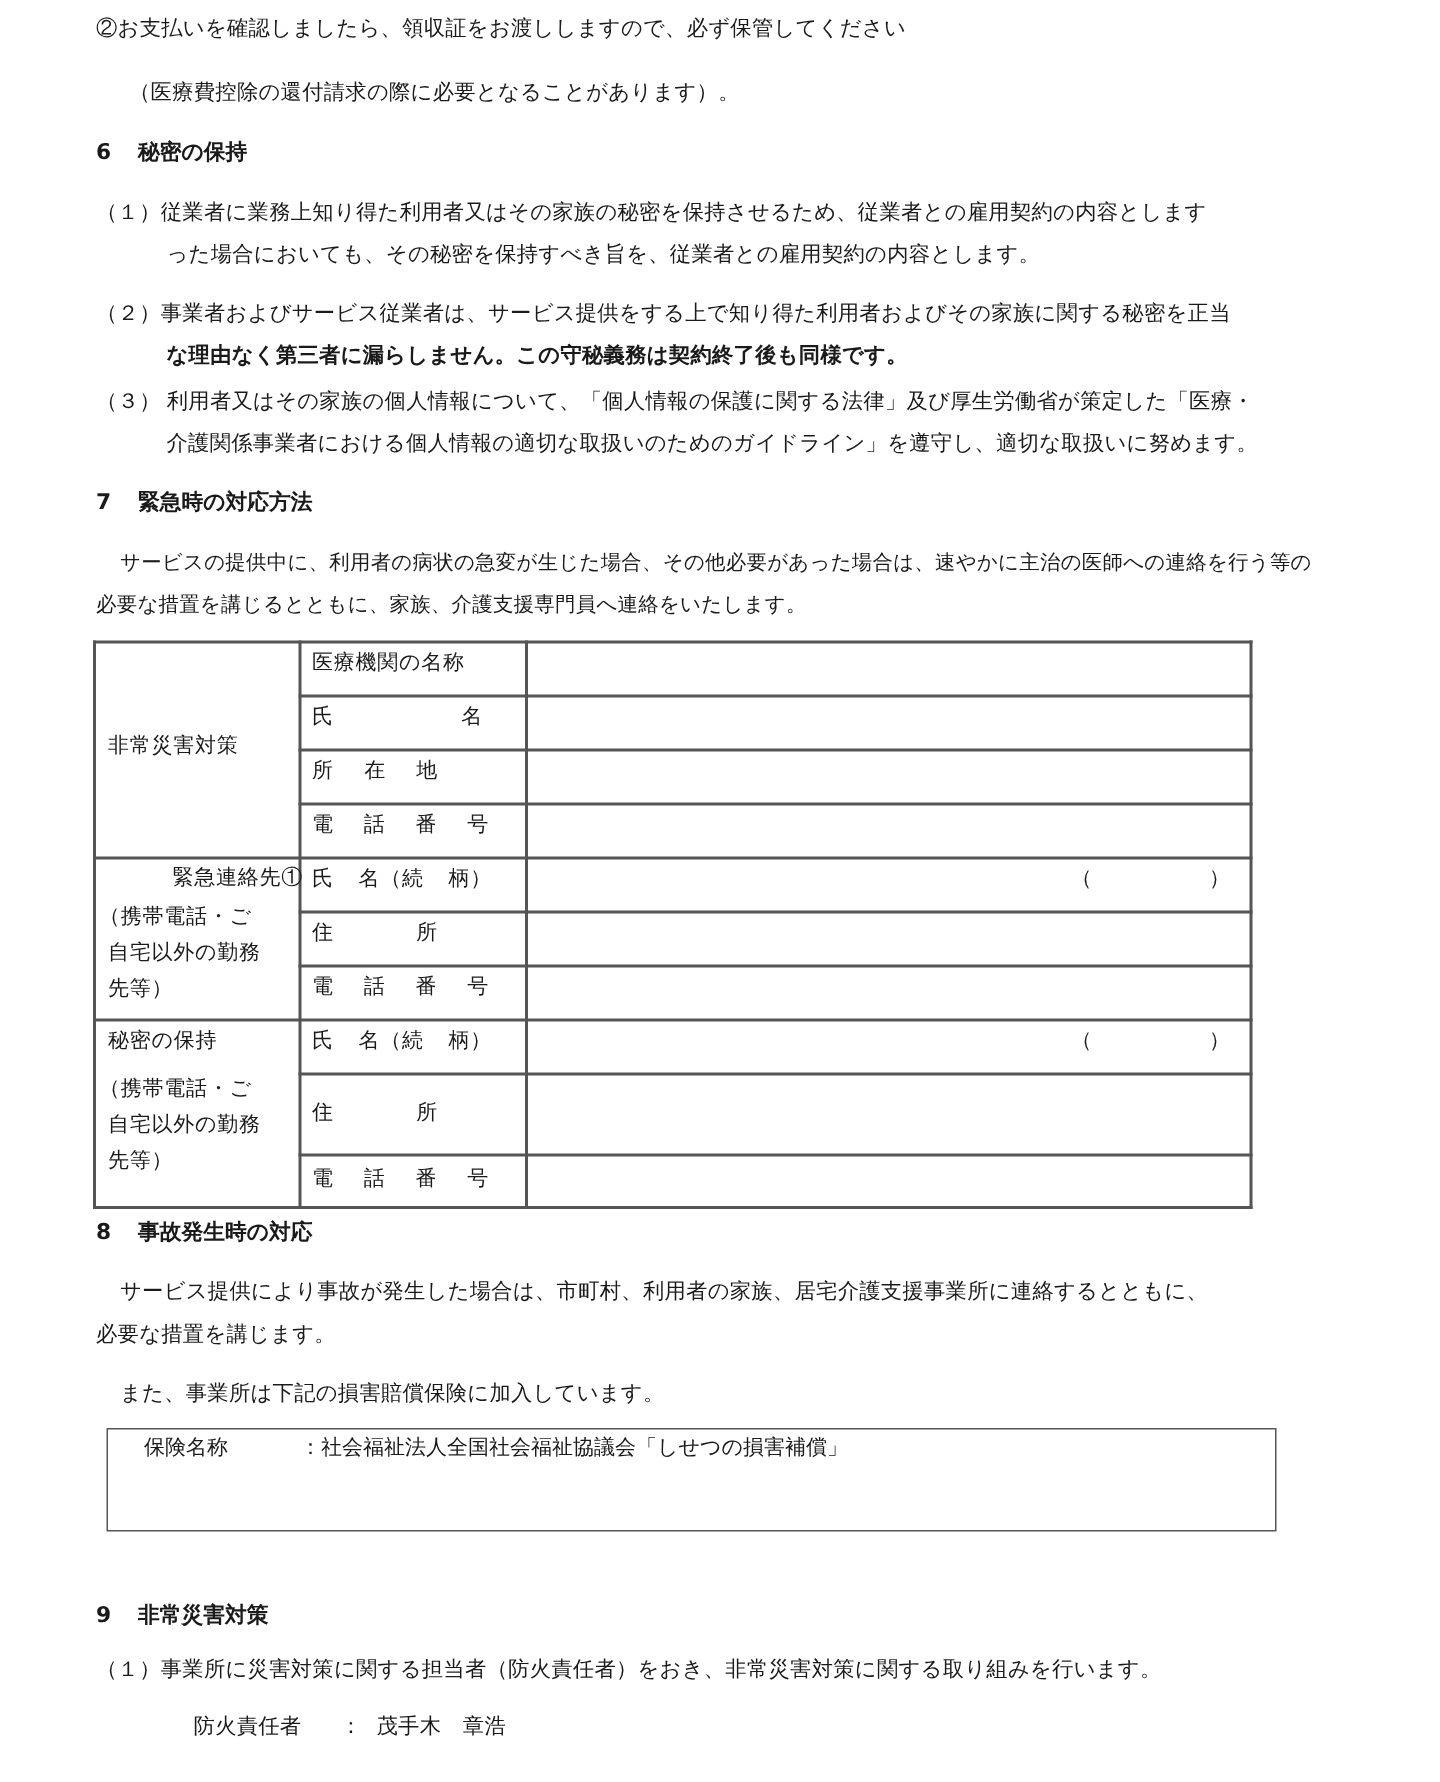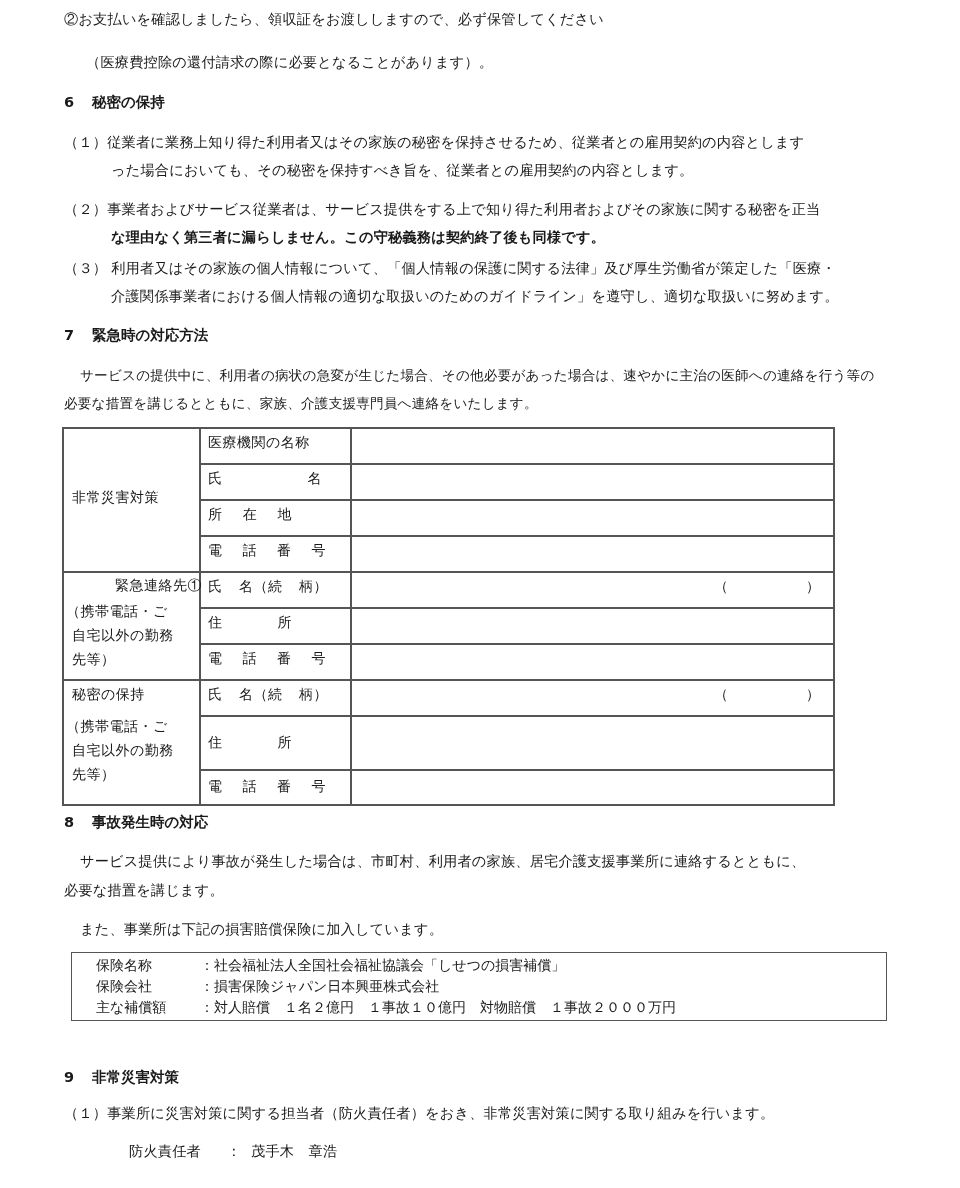--- a/index.html
+++ b/index.html
@@ -8,21 +8,21 @@
     font-family: "DejaVu Serif", "Liberation Serif", serif;
     color: #1a1a1a;
   }
   .t { position: absolute; white-space: nowrap; font-size: 14.2px; line-height: 18px; letter-spacing: 0.2px; text-align: center; }
   .h { position: absolute; white-space: nowrap; font-size: 14.5px; line-height: 18px; font-family: "DejaVu Sans", "Liberation Sans", sans-serif; font-weight: bold; }
   .num { display: inline-block; width: 28px; }
   .b { position: absolute; background: #555; }
   .cell { position: absolute; white-space: nowrap; font-size: 14px; line-height: 18px; letter-spacing: 0.5px; }
   .spread { display: flex; justify-content: space-between; width: 118px; }
   .spread span { display: inline-block; }
-  .ins { position: absolute; left: 71px; top: 952px; width: 778px; height: 67px; border: 1.5px solid #555; padding-left: 36px; }
+  .ins { position: absolute; left: 71px; top: 952px; width: 778px; height: 67px; border: 1.5px solid #555; }
   .insrow { position: absolute; left: 24px; font-size: 14px; line-height: 18px; white-space: nowrap; }
   .insrow .k { display: inline-block; width: 104px; }
 </style>
 </head>
 <body>
 
 <div class="t" style="left:64px;top:10px;">②お支払いを確認しましたら、領収証をお渡ししますので、必ず保管してください</div>
 <div class="t" style="left:86px;top:53px;">（医療費控除の還付請求の際に必要となることがあります）。</div>
 
 <div class="h" style="left:64px;top:93px;">
@@ -167,26 +167,20 @@
   <span class="num">8</span><span>事故発生時の対応</span>
 </div>
 <div class="t" style="left:80px;top:852px;">サービス提供により事故が発生した場合は、市町村、利用者の家族、居宅介護支援事業所に連絡するとともに、</div>
 <div class="t" style="left:64px;top:881px;">必要な措置を講じます。</div>
 <div class="t" style="left:80px;top:920px;">また、事業所は下記の損害賠償保険に加入しています。</div>
 
 <div class="ins">
   <div class="insrow" style="top:3px;">
     <span class="k">保険名称</span><span>：社会福祉法人全国社会福祉協議会「しせつの損害補償」</span>
   </div>
-  <div class="insrow" style="top:24px;">
-    <span class="k">保険会社</span><span>：損害保険ジャパン日本興亜株式会社</span>
-  </div>
-  <div class="insrow" style="top:45px;">
-    <span class="k">主な補償額</span><span>：対人賠償　１名２億円　１事故１０億円　対物賠償　１事故２０００万円</span>
-  </div>
 </div>
 
 <div class="h" style="left:64px;top:1068px;">
   <span class="num">9</span><span>非常災害対策</span>
 </div>
 <div class="t" style="left:64px;top:1104px;">
   <span>（１）</span><span>事業所に災害対策に関する担当者（防火責任者）をおき、非常災害対策に関する取り組みを行います。</span>
 </div>
 <div class="t" style="left:113px;top:1142px;">
   <span style="display:inline-block;width:104px;">防火責任者</span><span style="display:inline-block;width:34px;">：</span><span>茂手木　章浩</span>

